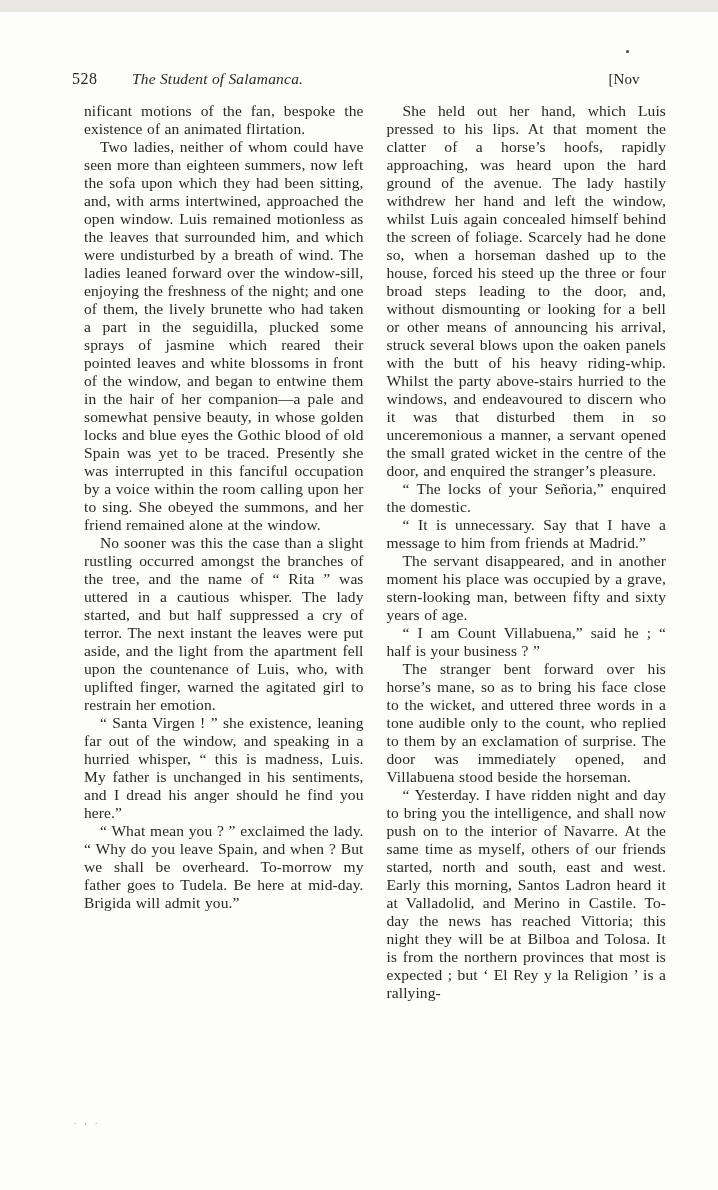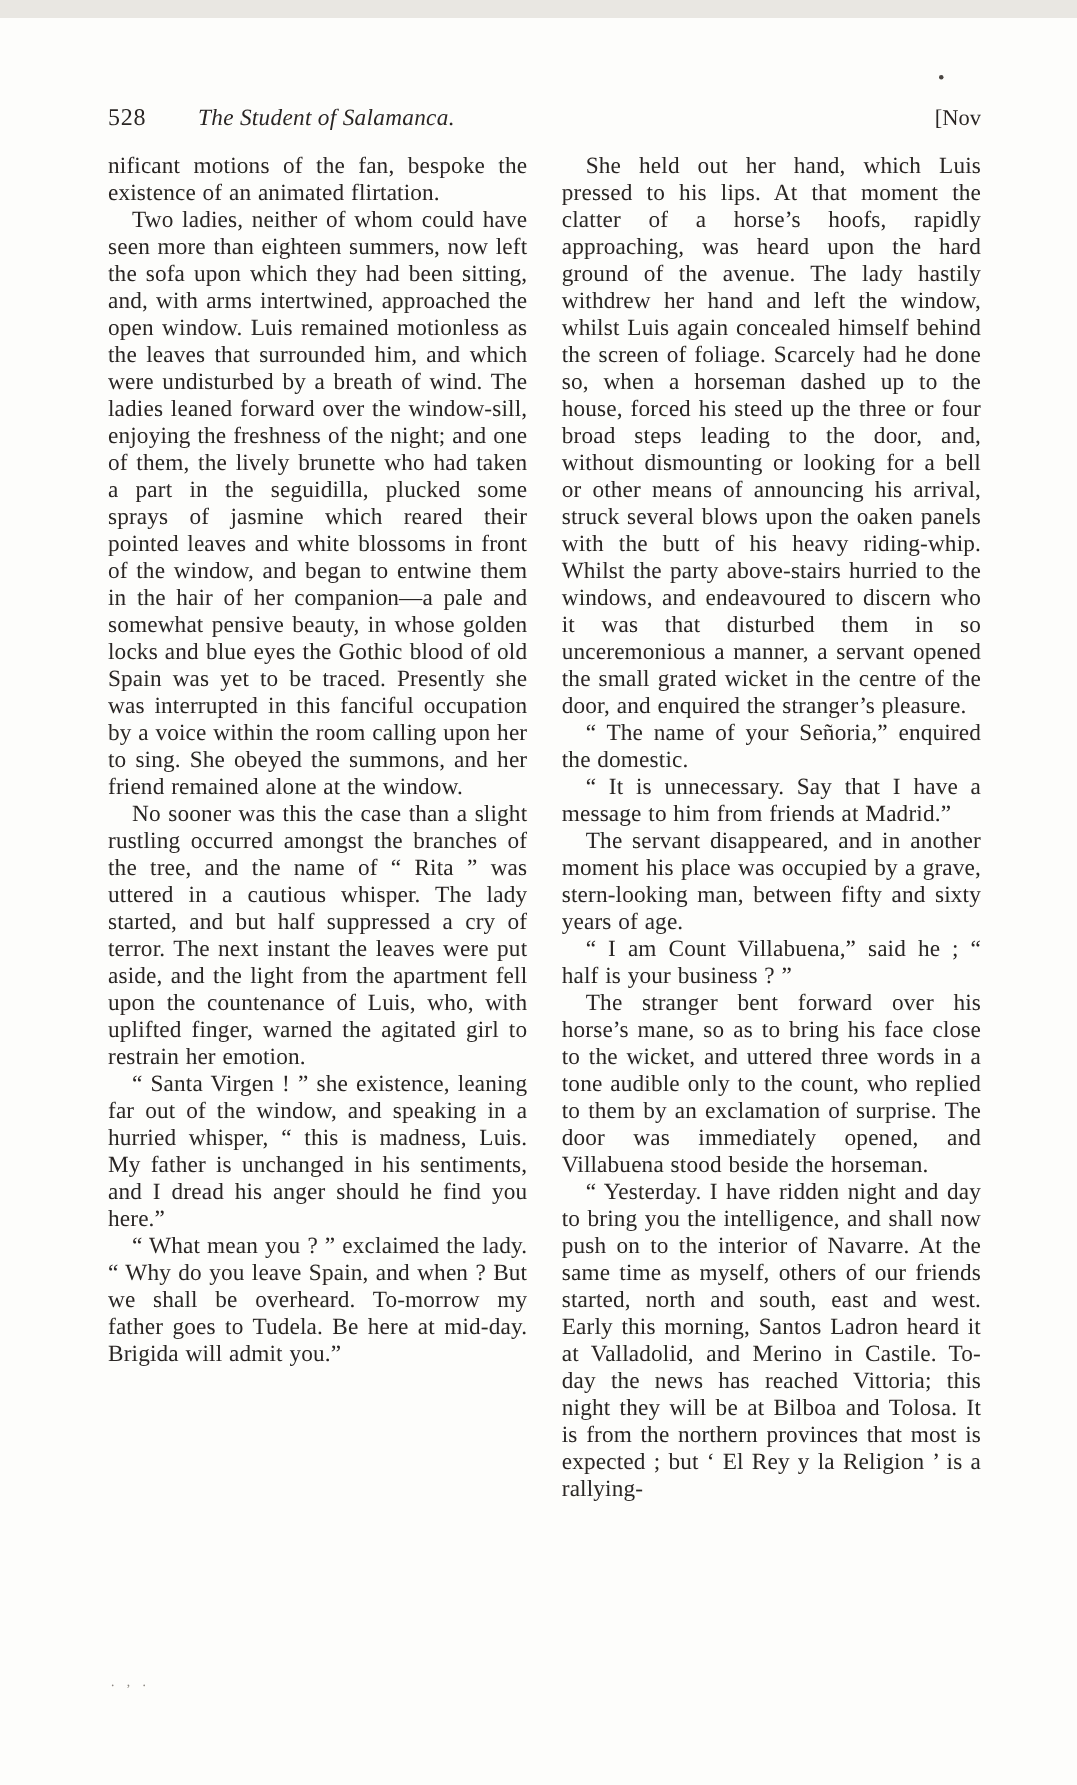--- a/index.html
+++ b/index.html
@@ -32,27 +32,27 @@
   }
   .running-title {
     flex: 1;
     text-align: left;
     font-style: italic;
     font-size: 15.5px;
     letter-spacing: 0.2px;
   }
   .issue-label {
     min-width: 60px;
-    text-align: right;
+    text-align: center;
     font-size: 15px;
   }
   .columns {
     position: absolute;
     top: 90px;
-    left: 72px;
+    left: 84px;
     width: 582px;
     display: flex;
     gap: 23px;
   }
   .column {
     width: 282px;
     text-align: justify;
     font-size: 15.5px;
     line-height: 18px;
     letter-spacing: 0.1px;
@@ -103,21 +103,21 @@
     <section class="column">
       <p class="no-indent">nificant motions of the fan, bespoke the existence of an animated flirtation.</p>
       <p>Two ladies, neither of whom could have seen more than eighteen summers, now left the sofa upon which they had been sitting, and, with arms intertwined, approached the open window. Luis remained motionless as the leaves that surrounded him, and which were undisturbed by a breath of wind. The ladies leaned forward over the window-sill, enjoying the freshness of the night; and one of them, the lively brunette who had taken a part in the seguidilla, plucked some sprays of jasmine which reared their pointed leaves and white blossoms in front of the window, and began to entwine them in the hair of her companion—a pale and somewhat pensive beauty, in whose golden locks and blue eyes the Gothic blood of old Spain was yet to be traced. Presently she was interrupted in this fanciful occupation by a voice within the room calling upon her to sing. She obeyed the summons, and her friend remained alone at the window.</p>
       <p>No sooner was this the case than a slight rustling occurred amongst the branches of the tree, and the name of “ Rita ” was uttered in a cautious whisper. The lady started, and but half suppressed a cry of terror. The next instant the leaves were put aside, and the light from the apartment fell upon the countenance of Luis, who, with uplifted finger, warned the agitated girl to restrain her emotion.</p>
       <p>“ Santa Virgen ! ” she existence, leaning far out of the window, and speaking in a hurried whisper, “ this is madness, Luis. My father is unchanged in his sentiments, and I dread his anger should he find you here.”</p>
       <p>“ What mean you ? ” exclaimed the lady. “ Why do you leave Spain, and when ? But we shall be overheard. To-morrow my father goes to Tudela. Be here at mid-day. Brigida will admit you.”</p>
     </section>
 
     <section class="column">
       <p>She held out her hand, which Luis pressed to his lips. At that moment the clatter of a horse’s hoofs, rapidly approaching, was heard upon the hard ground of the avenue. The lady hastily withdrew her hand and left the window, whilst Luis again concealed himself behind the screen of foliage. Scarcely had he done so, when a horseman dashed up to the house, forced his steed up the three or four broad steps leading to the door, and, without dismounting or looking for a bell or other means of announcing his arrival, struck several blows upon the oaken panels with the butt of his heavy riding-whip. Whilst the party above-stairs hurried to the windows, and endeavoured to discern who it was that disturbed them in so unceremonious a manner, a servant opened the small grated wicket in the centre of the door, and enquired the stranger’s pleasure.</p>
-      <p>“ The name of your Señoria,” enquired the domestic.</p>
+      <p>“ The locks of your Señoria,” enquired the domestic.</p>
       <p>“ It is unnecessary. Say that I have a message to him from friends at Madrid.”</p>
       <p>The servant disappeared, and in another moment his place was occupied by a grave, stern-looking man, between fifty and sixty years of age.</p>
       <p>“ I am Count Villabuena,” said he ; “ half is your business ? ”</p>
       <p>The stranger bent forward over his horse’s mane, so as to bring his face close to the wicket, and uttered three words in a tone audible only to the count, who replied to them by an exclamation of surprise. The door was immediately opened, and Villabuena stood beside the horseman.</p>
       <p>“ Yesterday. I have ridden night and day to bring you the intelligence, and shall now push on to the interior of Navarre. At the same time as myself, others of our friends started, north and south, east and west. Early this morning, Santos Ladron heard it at Valladolid, and Merino in Castile. To-day the news has reached Vittoria; this night they will be at Bilboa and Tolosa. It is from the northern provinces that most is expected ; but ‘ El Rey y la Religion ’ is a rallying-</p>
     </section>
 
   </main>
 
   <span class="scan-smudge">. , .</span>

